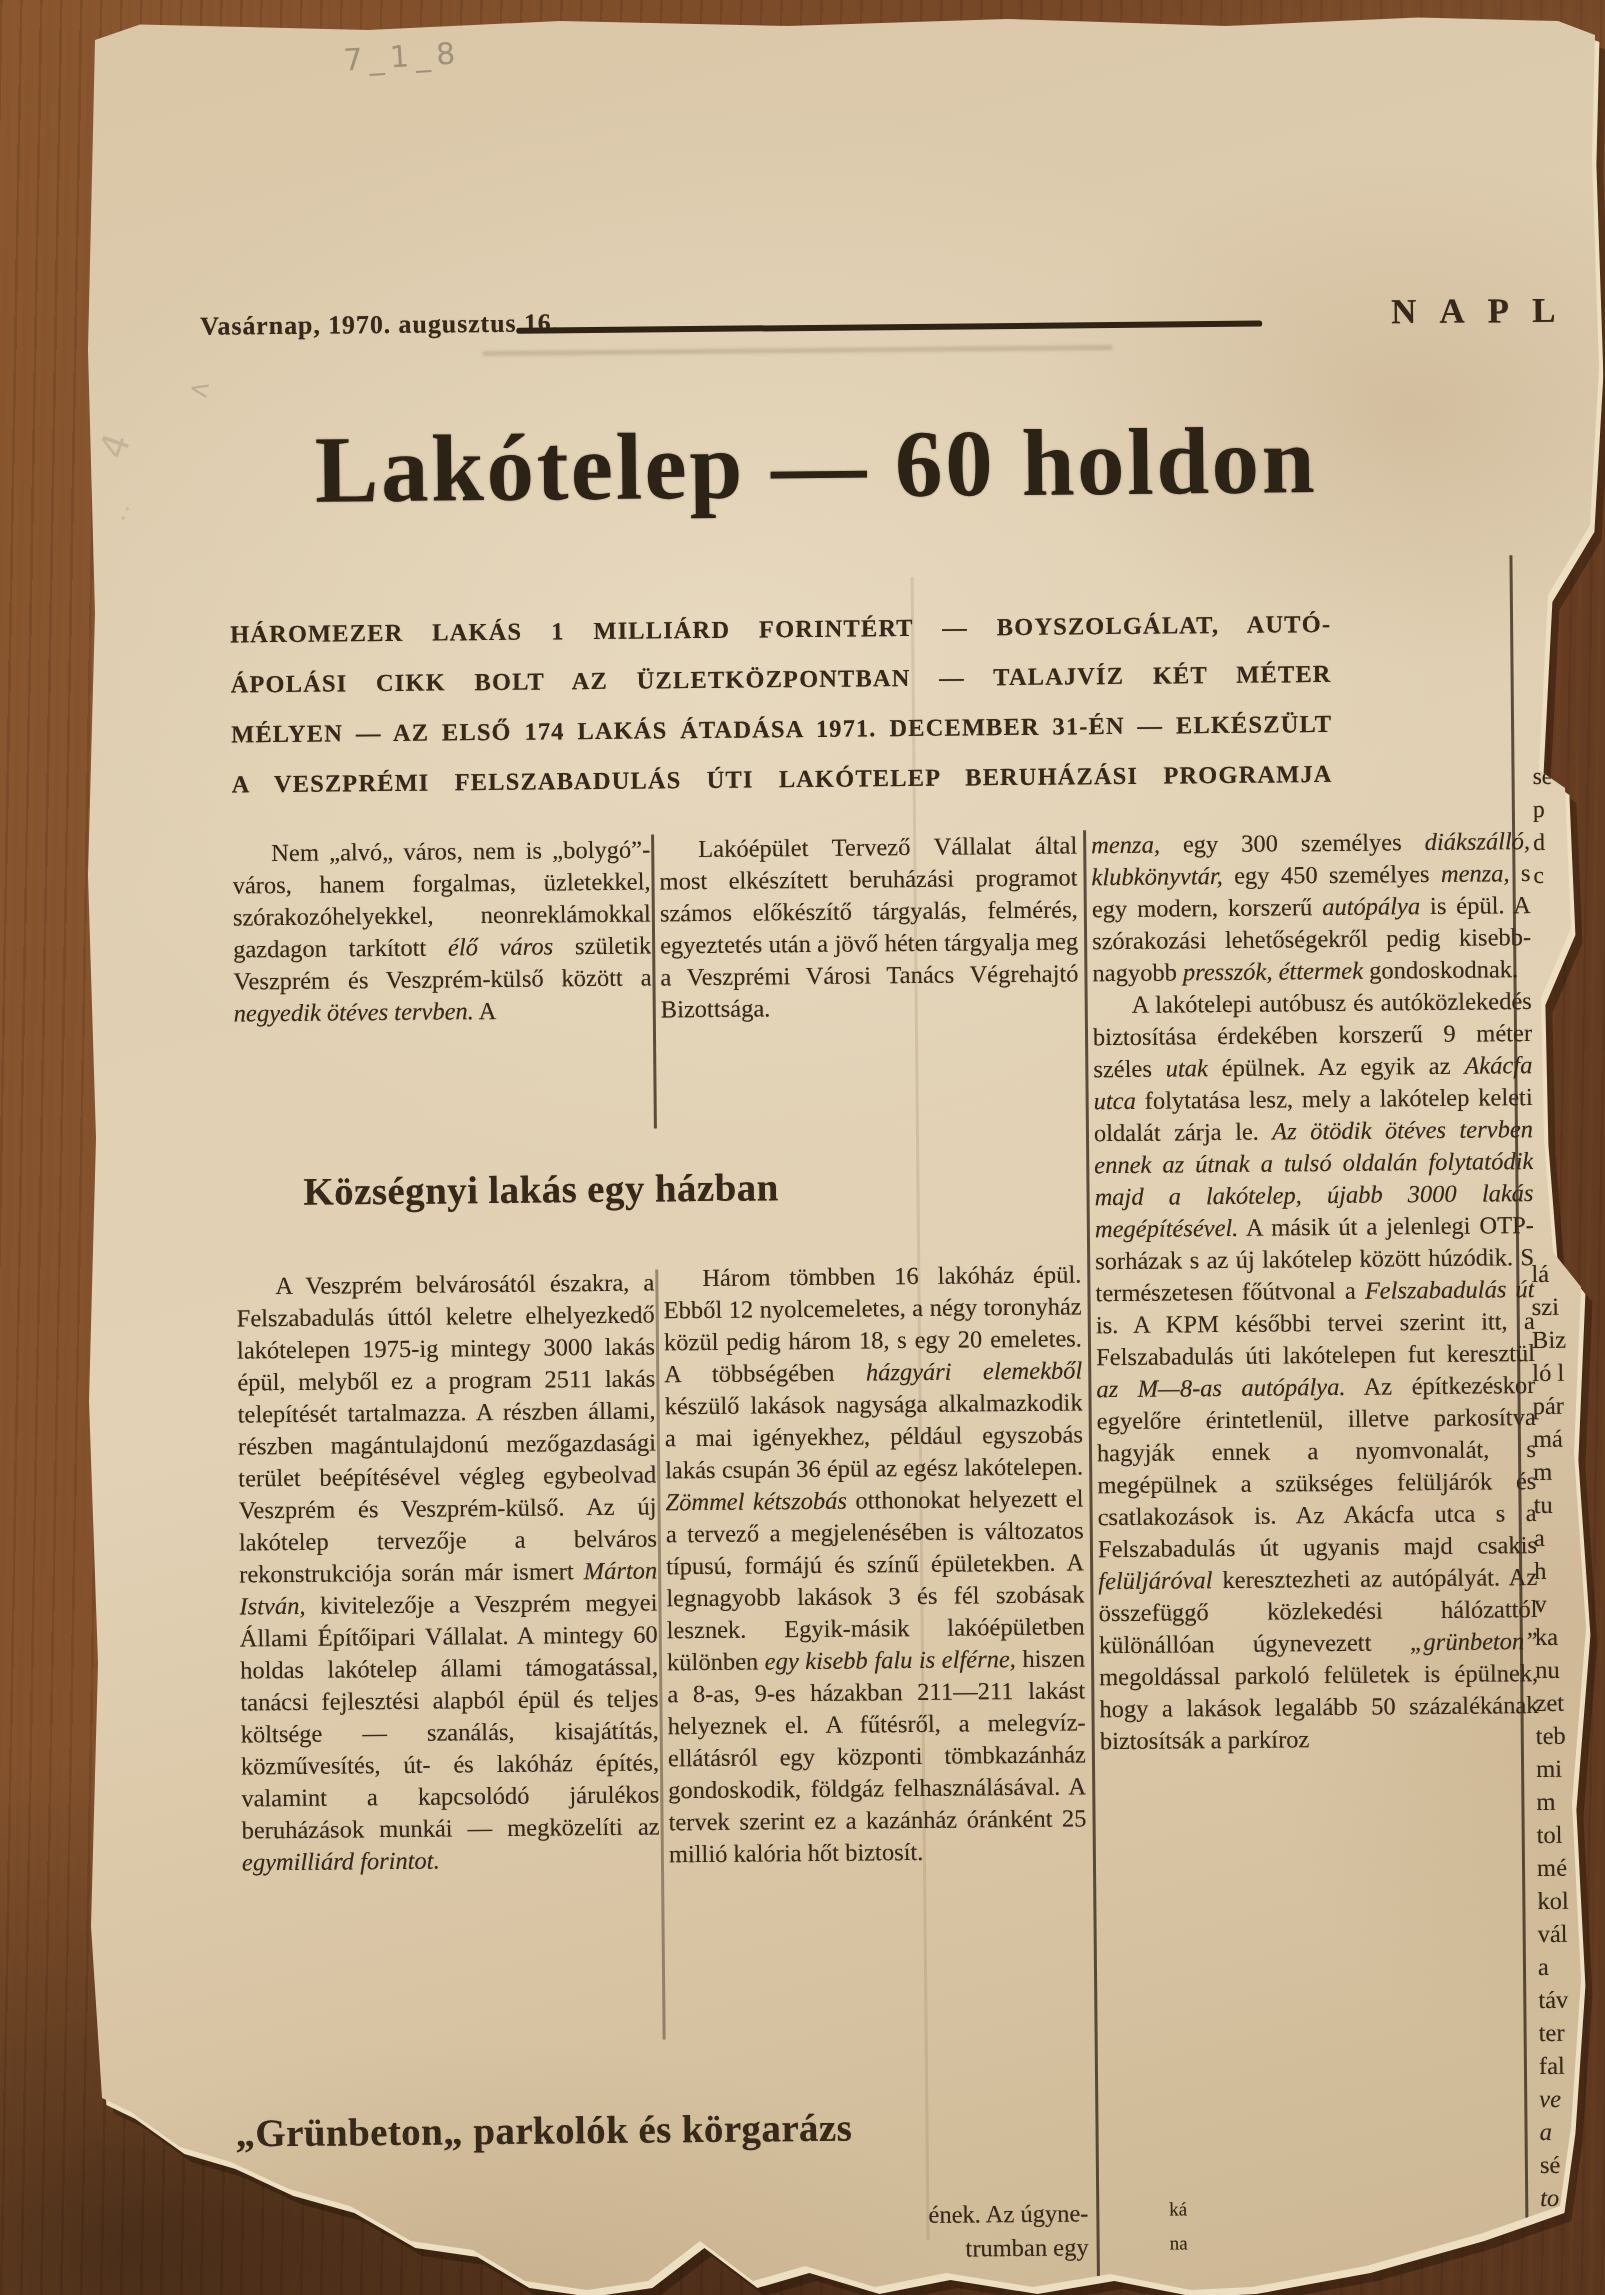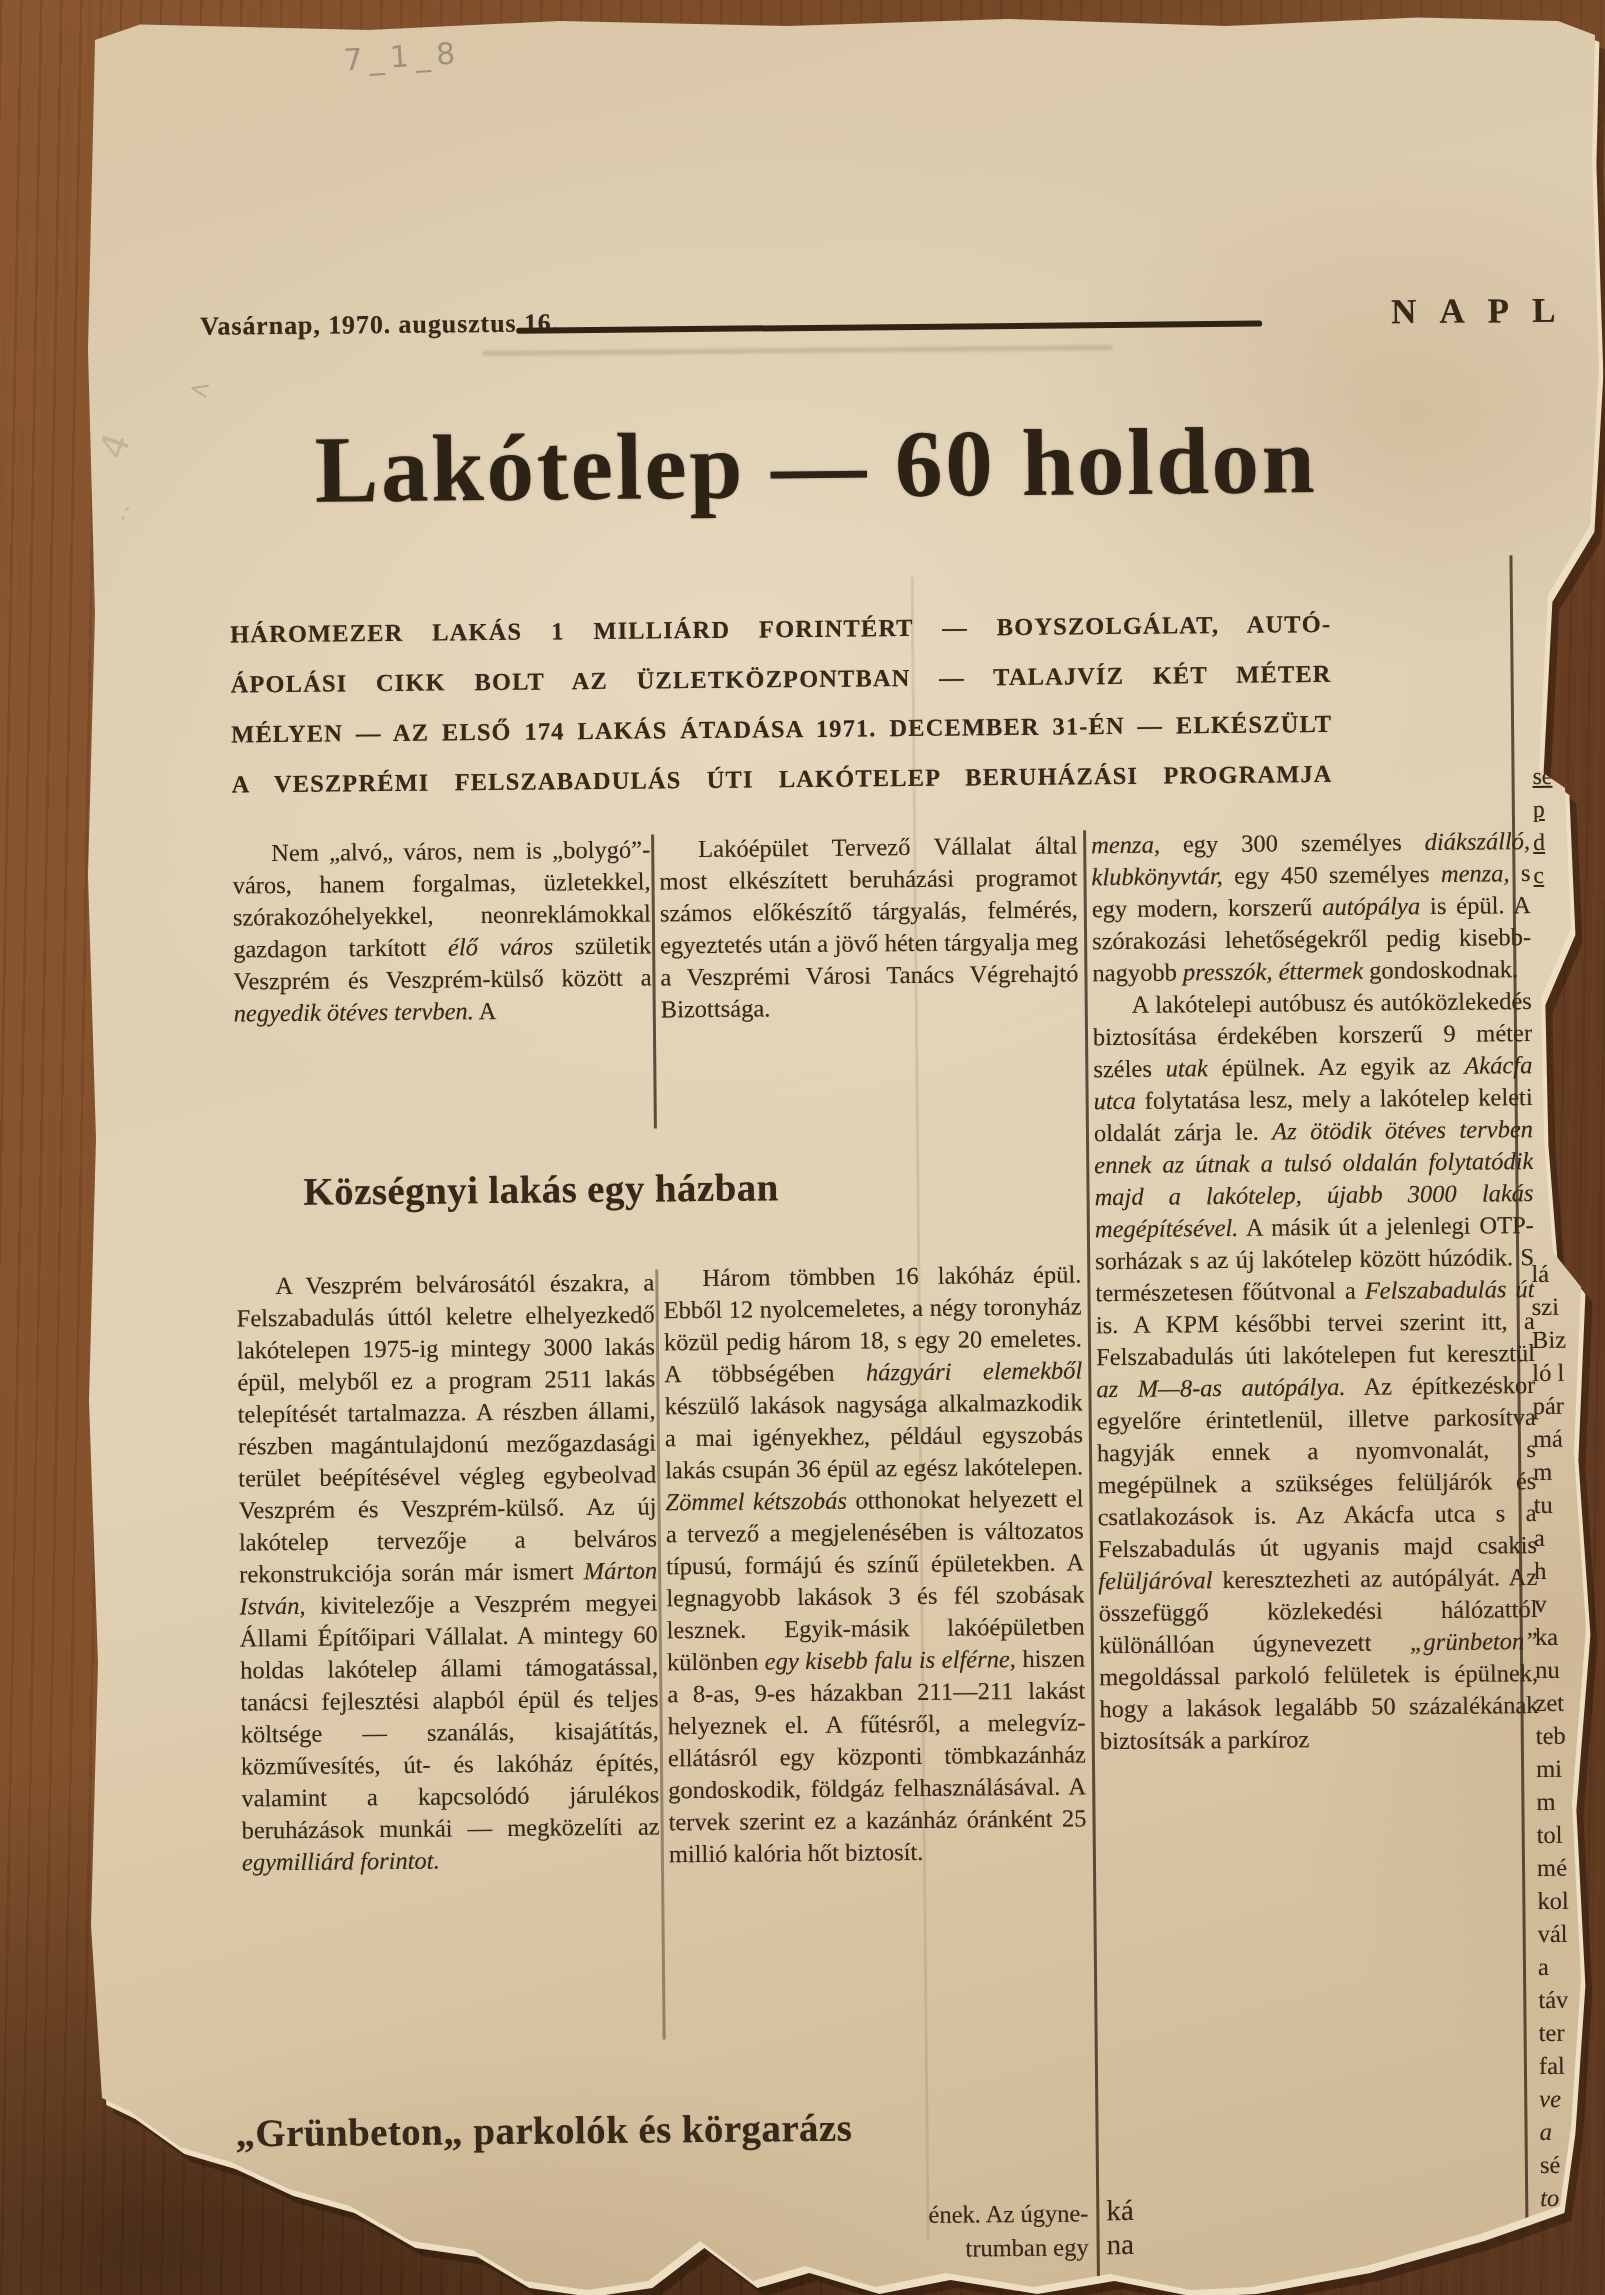--- a/index.html
+++ b/index.html
@@ -43,22 +43,22 @@
   .col2r1{left:662px;top:832px;width:418px;height:296px;}
   .col3all{left:1094px;top:832px;width:439px;height:1460px;}
   .col1r2{left:235px;top:1265px;width:418px;height:786px;}
   .col2r2{left:662px;top:1261px;width:418px;height:814px;}
   .sechead{font-size:39px;font-weight:700;text-align:center;letter-spacing:0.4px;white-space:nowrap;}
   .sechead1{left:303px;top:1164px;width:394px;}
   .sechead2{left:226px;top:2105px;width:460px;}
   .vrule{position:absolute;width:2.6px;background:rgba(52,40,26,.78);}
   .crease{left:916px;top:578px;width:2.6px;height:1663px;background:rgba(115,90,58,.15);}
   .frag-left{left:758px;top:2199px;width:320px;text-align:right;font-size:24.5px;line-height:34px;}
-  .frag-right{left:1096px;top:2196px;font-size:29px;line-height:34px;}
-  .edge-top{left:1536px;top:767px;font-size:23.6px;line-height:33px;text-decoration:underline;}
+  .frag-right{left:1159px;top:2196px;font-size:19px;line-height:34px;}
+  .edge-top{left:1536px;top:767px;font-size:23.6px;line-height:33px;}
   .edge-side{left:1530px;top:1264px;font-size:24.5px;line-height:33px;}
   .pencil{color:rgba(104,94,80,.52);font-family:"DejaVu Sans",sans-serif;}
   .pencil-note{left:354px;top:35px;font-size:30px;letter-spacing:6.1px;transform:rotate(-3deg);}
   .scrib1{left:196px;top:368px;font-size:26px;transform:rotate(12deg);opacity:.55;}
   .scrib2{left:110px;top:418px;font-size:37px;transform:rotate(-70deg);opacity:.4;}
   .scrib3{left:128px;top:490px;font-size:26px;transform:rotate(25deg);opacity:.35;}
   i{font-style:italic;}
 </style>
 </head>
 <body>

